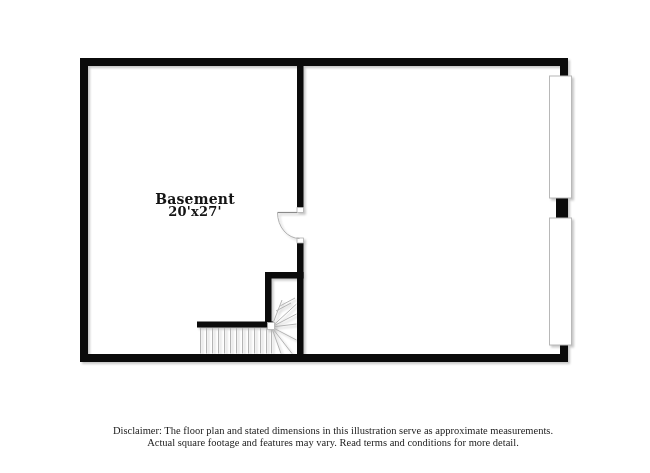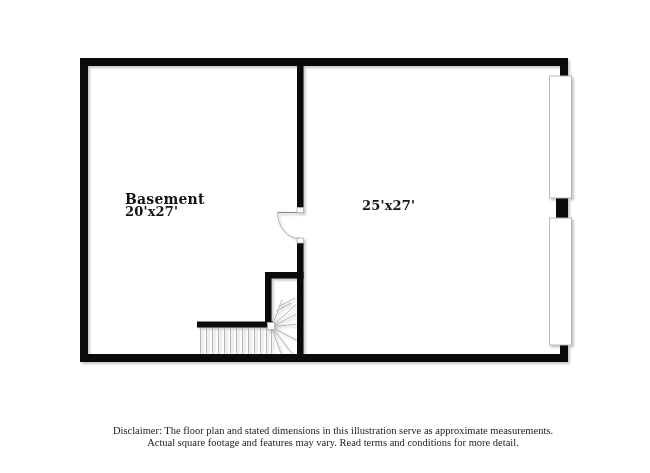--- a/index.html
+++ b/index.html
@@ -19,21 +19,21 @@
     position: absolute;
     left: 0;
     top: 0;
     width: 650px;
     height: 473px;
     filter: drop-shadow(2px 2.5px 1.2px rgba(0,0,0,0.22));
   }
   .room-label {
     position: absolute;
     width: 140px;
-    text-align: left;
+    text-align: center;
     color: #141414;
     letter-spacing: 0.2px;
   }
   .room-name {
     font-size: 14px;
     font-weight: bold;
     line-height: 14px;
   }
   .room-dims {
     font-size: 13px;
@@ -113,21 +113,20 @@
       <rect x="267.5" y="322.5" width="7" height="7" fill="#ffffff" stroke="#b0b0b0" stroke-width="0.75"></rect>
     </g>
   </svg>
 
   <div class="room-label label-basement">
     <div class="room-name">Basement</div>
     <div class="room-dims">20'x27'</div>
   </div>
 
   <div class="room-label label-garage">
-    <div class="room-dims">25'x27'</div>
   </div>
 
   <div class="disclaimer">
     <div>Disclaimer: The floor plan and stated dimensions in this illustration serve as approximate measurements.</div>
     <div>Actual square footage and features may vary. Read terms and conditions for more detail.</div>
   </div>
 
 </div>
 
 </body></html>

